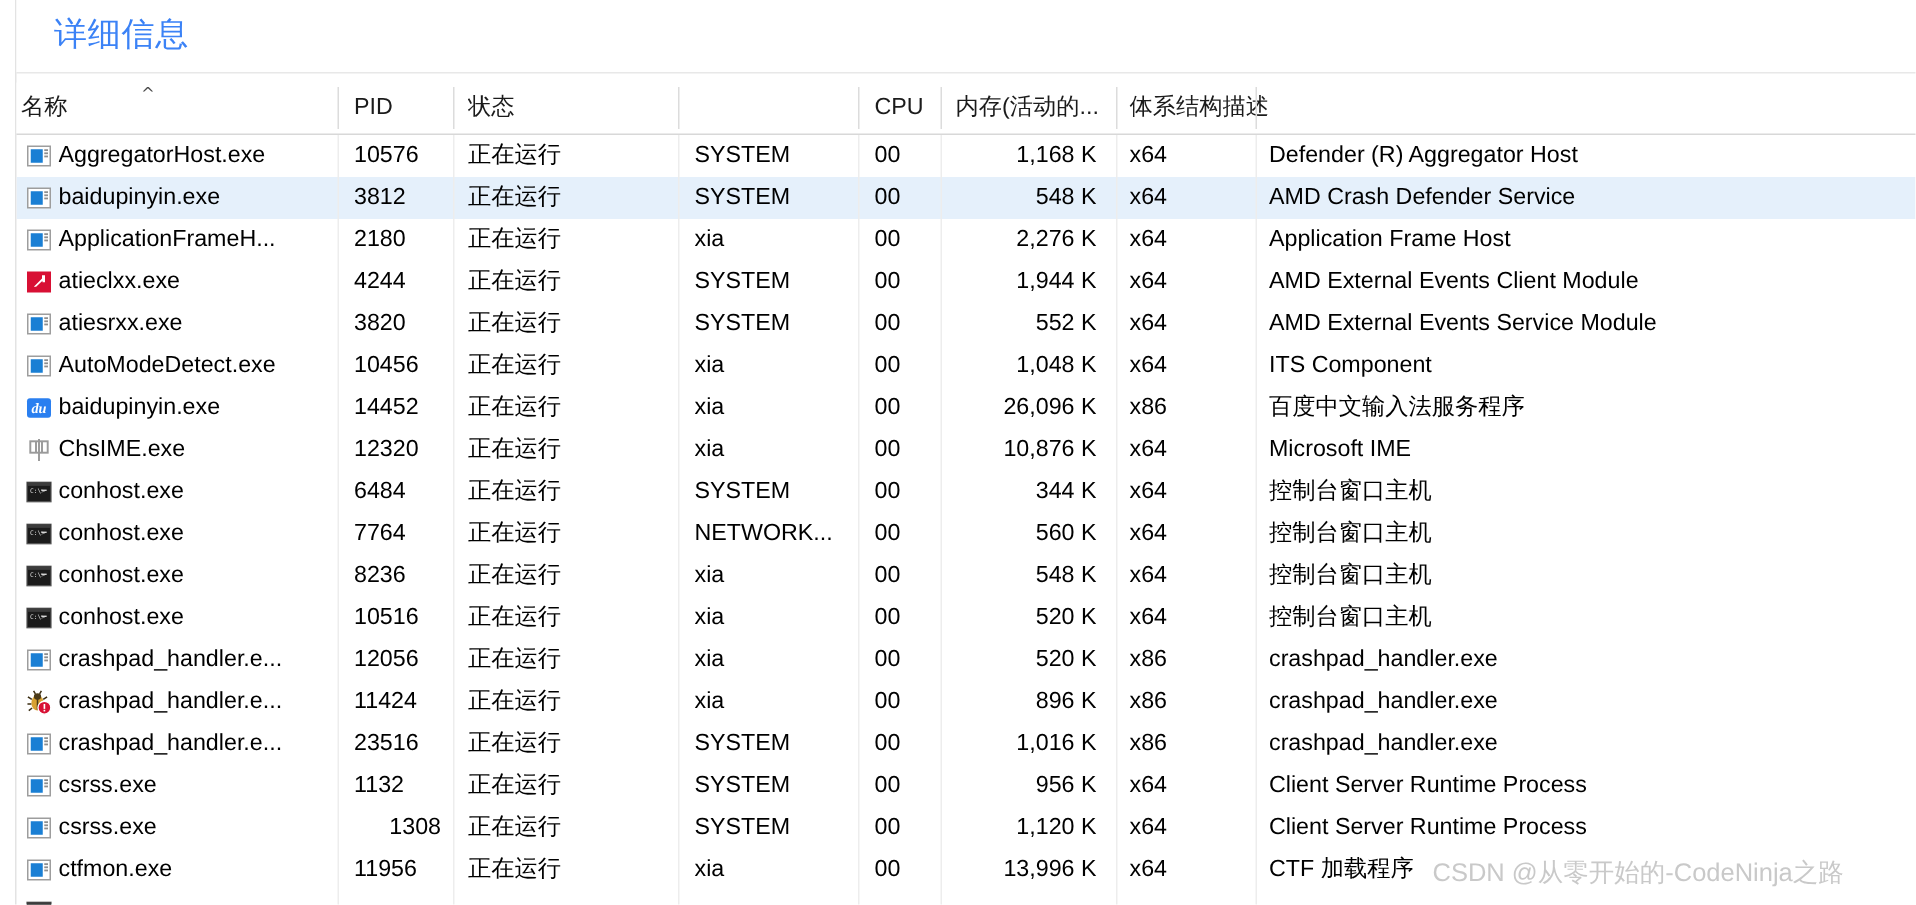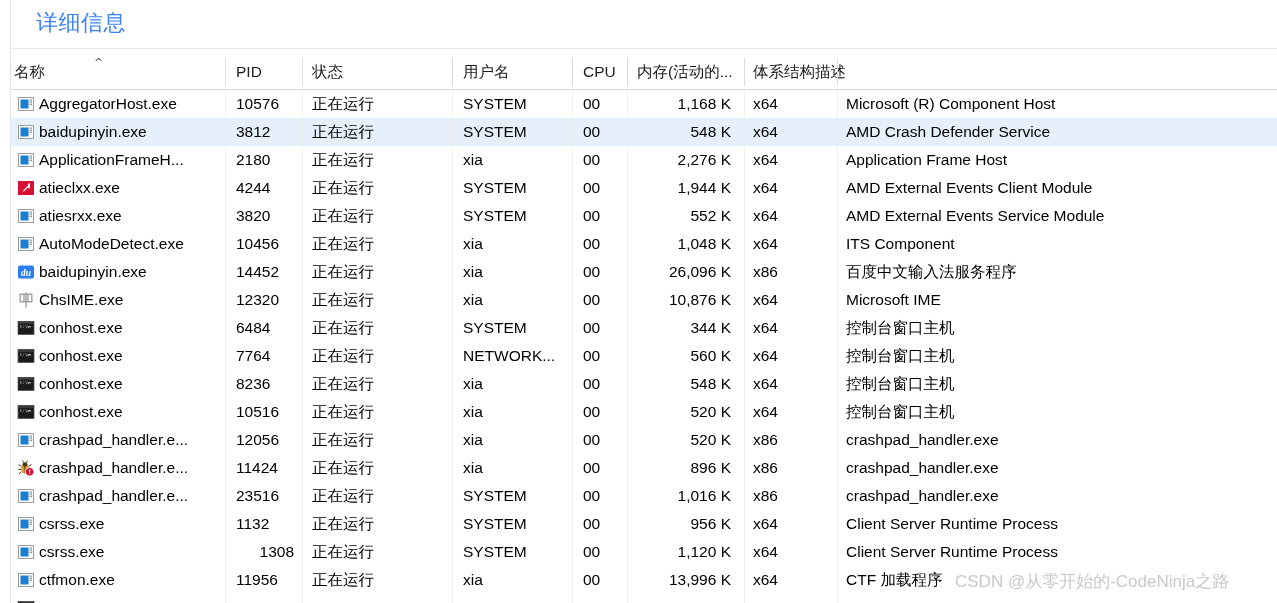--- a/index.html
+++ b/index.html
@@ -204,21 +204,20 @@
   <div class="title-bar">
     <div class="page-title">详细信息</div>
   </div>
   <div class="title-sep"></div>
 
   <div class="col-header" id="col-header">
       <div class="hcell" style="left: 3px; width: 210px;">名称</div>
       <div class="sort-caret" style="left: 83px;">^</div>
       <div class="hcell" style="left: 225px; width: 58px;">PID</div>
       <div class="hcell" style="left: 301px; width: 120px;">状态</div>
-      <div class="hcell" style="left: 452px; width: 100px;">用户名</div>
       <div class="hcell" style="left: 572px; width: 40px;">CPU</div>
       <div class="hcell" style="left: 626px; width: 102px;">内存(活动的...</div>
       <div class="hcell" style="left: 742px; width: 80px;">体系结构</div>
       <div class="hcell" style="left: 804px; width: 420px;">描述</div>
       <div class="hdiv" style="left: 214px;"></div>
       <div class="hdiv" style="left: 291px;"></div>
       <div class="hdiv" style="left: 441px;"></div>
       <div class="hdiv" style="left: 561px;"></div>
       <div class="hdiv" style="left: 616px;"></div>
       <div class="hdiv" style="left: 733px;"></div>
@@ -246,21 +245,21 @@
             </svg>
           </span>
           <span class="pname">AggregatorHost.exe</span>
         </div>
         <div class="cell" style="left: 225px; width: 58px;">10576</div>
         <div class="cell" style="left: 301px; width: 120px;">正在运行</div>
         <div class="cell" style="left: 452px; width: 100px;">SYSTEM</div>
         <div class="cell" style="left: 572px; width: 40px;">00</div>
         <div class="cell right" style="left: 618px; width: 102px;">1,168 K</div>
         <div class="cell" style="left: 742px; width: 80px;">x64</div>
-        <div class="cell" style="left: 835px; width: 420px;">Microsoft (R) Component Host</div>
+        <div class="cell" style="left: 835px; width: 420px;">Defender (R) Aggregator Host</div>
       </div>
       <div class="row selected">
         <div class="vdiv" style="left: 214px;"></div>
         <div class="vdiv" style="left: 291px;"></div>
         <div class="vdiv" style="left: 441px;"></div>
         <div class="vdiv" style="left: 561px;"></div>
         <div class="vdiv" style="left: 616px;"></div>
         <div class="vdiv" style="left: 733px;"></div>
         <div class="vdiv" style="left: 826px;"></div>
         <div class="namecell">

